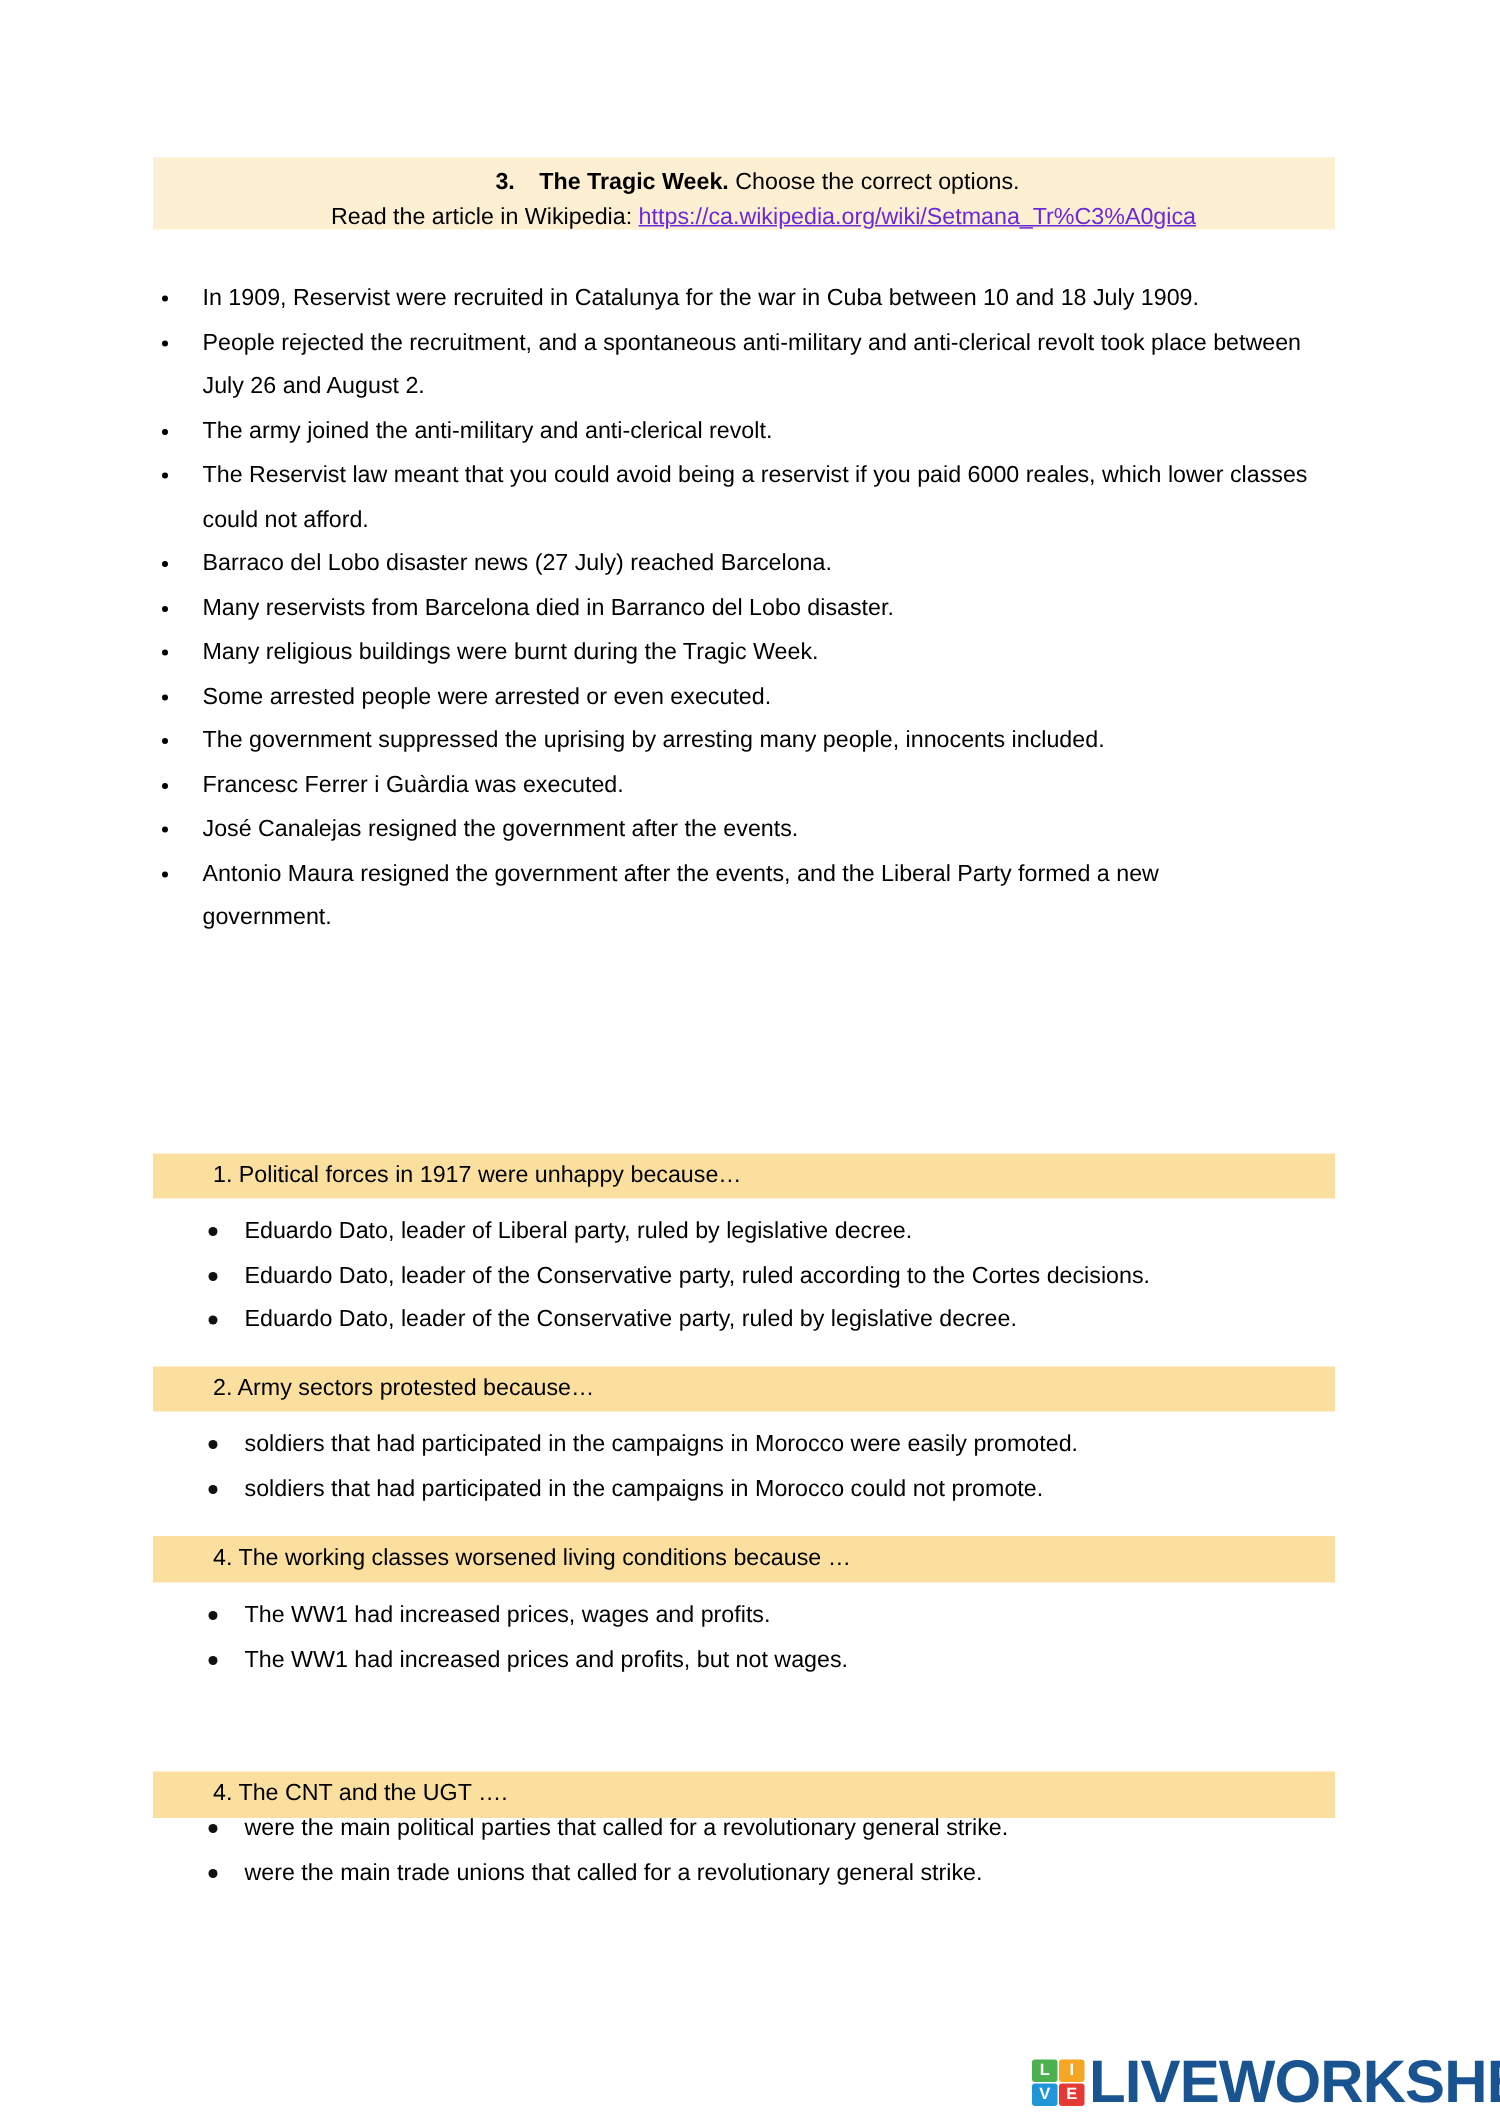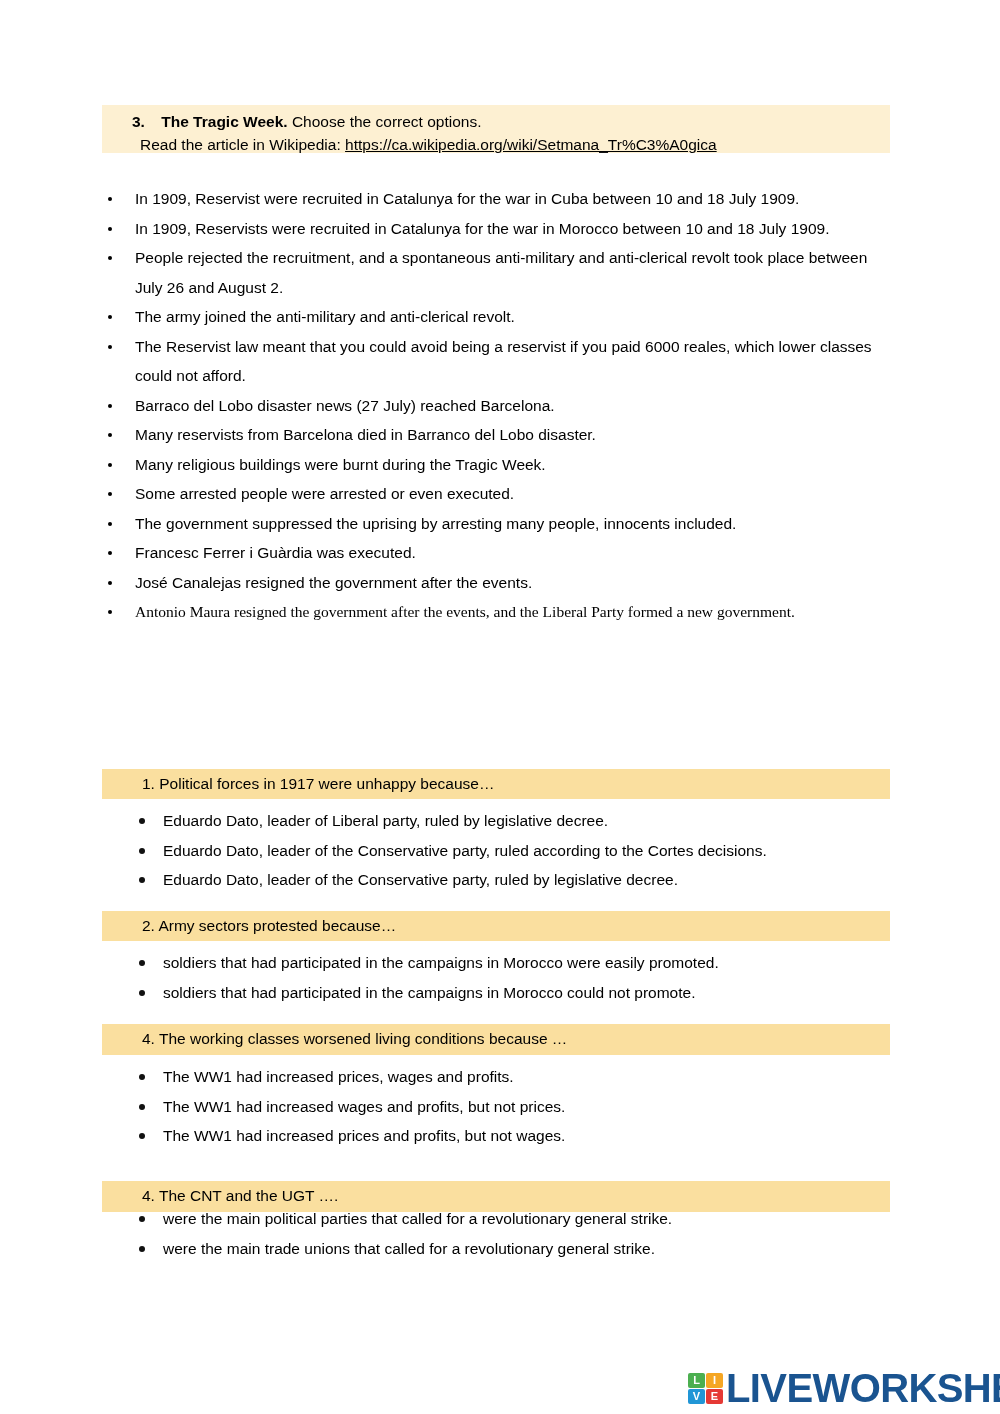--- a/index.html
+++ b/index.html
@@ -26,20 +26,21 @@
 
   
   .band {
     position: absolute;
     left: 102px;
     width: 788px;
     box-sizing: border-box;
   }
   .band-section-light {
     background: #fdf0d2;
+    text-align: center;
   }
   .band-question {
     background: #fadf9f;
   }
 
   .hdr-line {
     font-size: 15.5px;
     line-height: 23px;
     color: #000;
     white-space: nowrap;
@@ -47,21 +48,21 @@
   .hdr-num {
     font-weight: bold;
   }
   .hdr-title {
     font-weight: bold;
   }
   .hdr-rest {
     font-weight: normal;
   }
   .hdr-link {
-    color: #000000;
+    color: #6d28d9;
     text-decoration: underline;
     word-break: break-all;
   }
 
   .q-label {
     font-size: 15.5px;
     line-height: 20px;
     color: #000;
     white-space: nowrap;
   }
@@ -162,24 +163,20 @@
       <span>Read the article in Wikipedia:</span>
       <a class="hdr-link" href="#">https://ca.wikipedia.org/wiki/Setmana_Tr%C3%A0gica</a>
     </div>
   </div>
 
   <div class="list list-small" style="top:184px;">
     <div class="li" style="width:760px;">
       <span class="bullet"></span>
       <span>In 1909, Reservist were recruited in Catalunya for the war in Cuba between 10 and 18 July 1909.</span>
     </div>
-    <div class="li" style="width:745px;">
-      <span class="bullet"></span>
-      <span>In 1909, Reservists were recruited in Catalunya for the war in Morocco between 10 and 18 July 1909.</span>
-    </div>
     <div class="li" style="width:760px;">
       <span class="bullet"></span>
       <span>People rejected the recruitment, and a spontaneous anti-military and anti-clerical revolt took place between July 26 and August 2.</span>
     </div>
     <div class="li" style="width:760px;">
       <span class="bullet"></span>
       <span>The army joined the anti-military and anti-clerical revolt.</span>
     </div>
     <div class="li" style="width:765px;">
       <span class="bullet"></span>
@@ -206,21 +203,21 @@
       <span>The government suppressed the uprising by arresting many people, innocents included.</span>
     </div>
     <div class="li" style="width:760px;">
       <span class="bullet"></span>
       <span>Francesc Ferrer i Guàrdia was executed.</span>
     </div>
     <div class="li" style="width:760px;">
       <span class="bullet"></span>
       <span>José Canalejas resigned the government after the events.</span>
     </div>
-    <div class="li" style="width:720px;font-family:Liberation Serif, serif;">
+    <div class="li" style="width:720px;">
       <span class="bullet"></span>
       <span>Antonio Maura resigned the government after the events, and the Liberal Party formed a new government.</span>
     </div>
   </div>
 
 
   <div class="band band-question" style="top:769px; height:30px; padding:5px 12px 0 40px;">
     <div class="q-label">1. Political forces in 1917 were unhappy because…</div>
   </div>
   <div class="list list-big" style="top:806px;">
@@ -252,24 +249,20 @@
     </div>
   </div>
 
   <div class="band band-question" style="top:1024px; height:31px; padding:5px 12px 0 40px;">
     <div class="q-label">4. The working classes worsened living conditions because …</div>
   </div>
   <div class="list list-big" style="top:1062px;">
     <div class="li">
       <span class="bullet"></span>
       <span>The WW1 had increased prices, wages and profits.</span>
-    </div>
-    <div class="li">
-      <span class="bullet"></span>
-      <span>The WW1 had increased wages and profits, but not prices.</span>
     </div>
     <div class="li">
       <span class="bullet"></span>
       <span>The WW1 had increased prices and profits, but not wages.</span>
     </div>
   </div>
 
   <div class="band band-question" style="top:1166px; height:31px; padding:5px 12px 0 40px;margin-top:15px;">
     <div class="q-label">4. The CNT and the UGT ….</div>
   </div>

